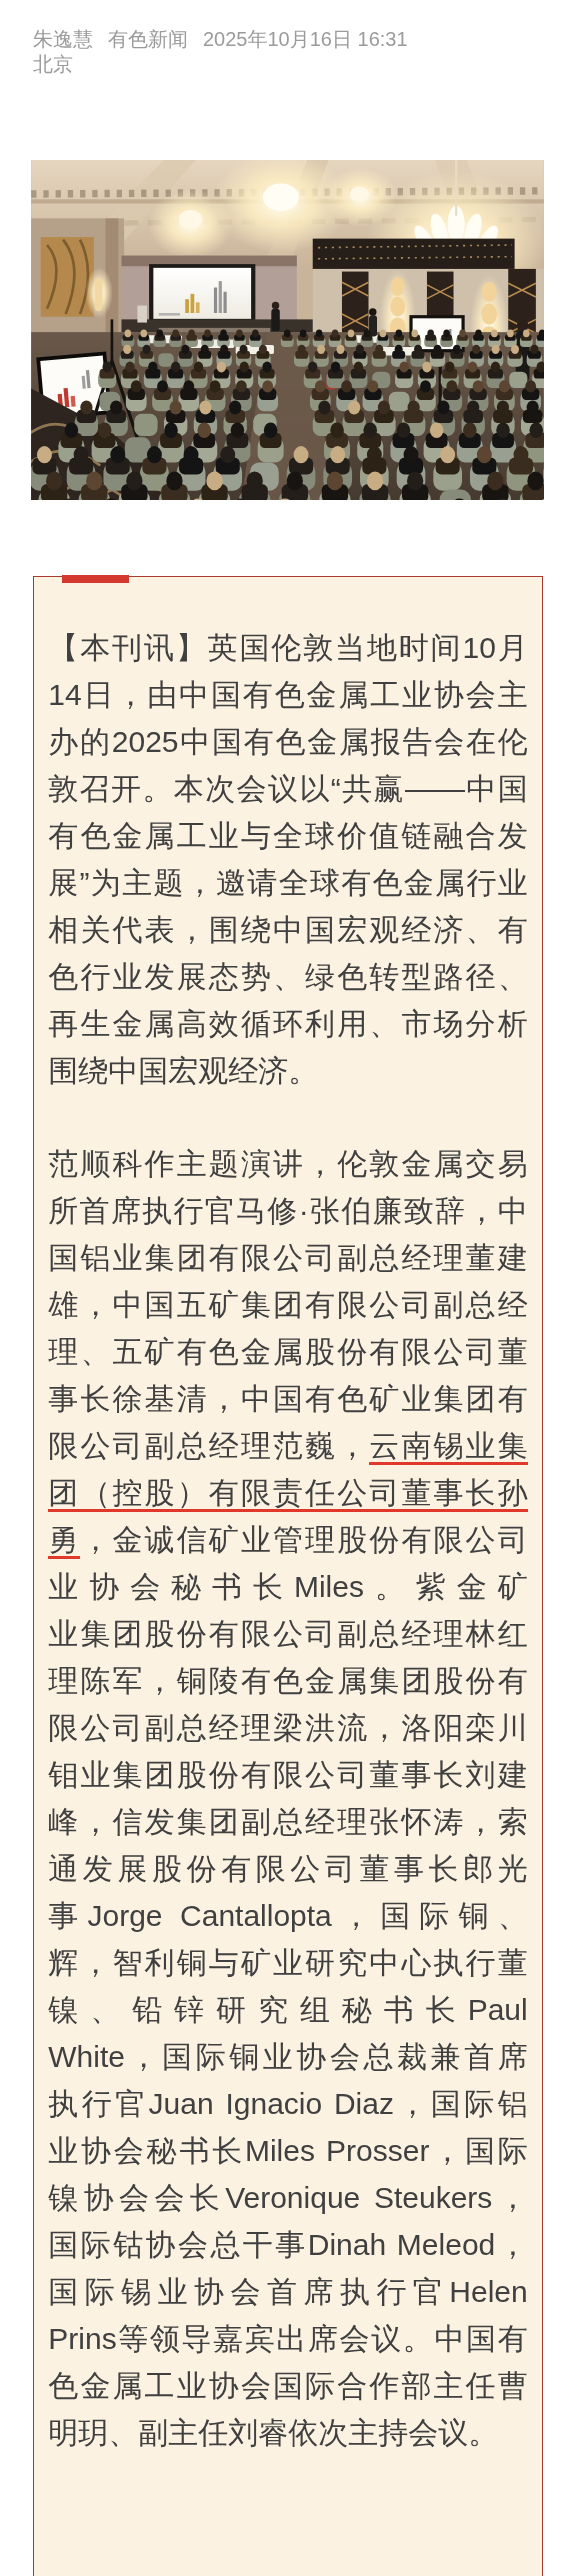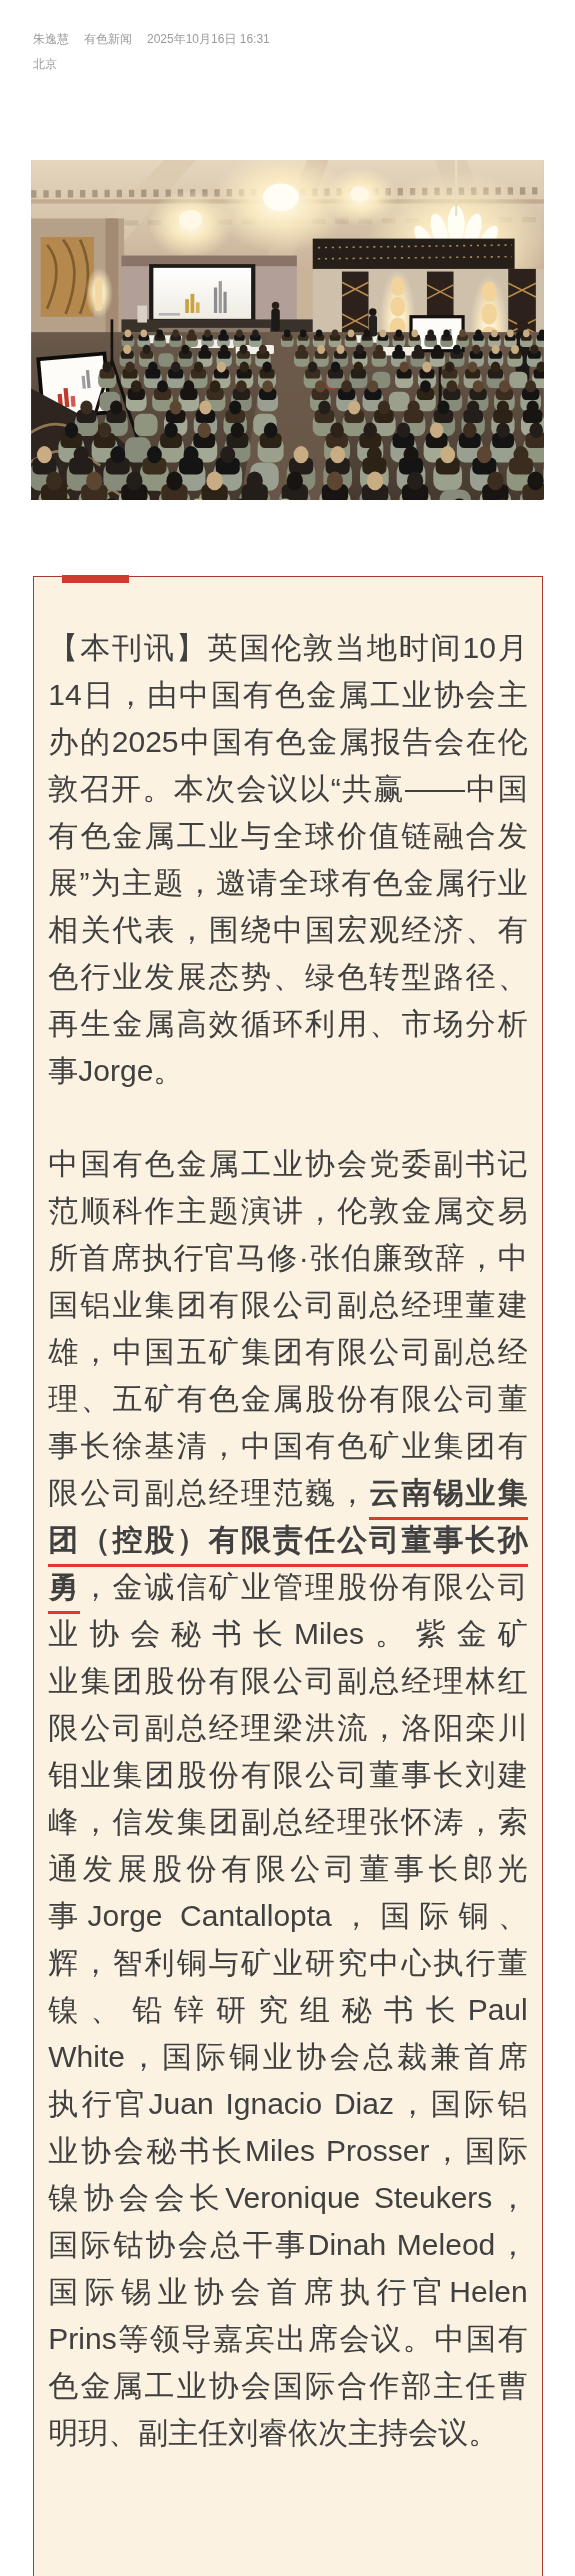--- a/index.html
+++ b/index.html
@@ -7,21 +7,21 @@
     --underline:#e0382b; --text:#404040; --meta:#9b9b9b; --page_bg:#ffffff;
   }
   *{margin:0;padding:0;box-sizing:border-box;}
   html,body{background:var(--page_bg);}
   body{
     width:576px;height:2576px;position:relative;overflow:hidden;
     font-family:"Liberation Sans","DejaVu Sans",sans-serif;
   }
   
   .meta{position:absolute;left:33px;top:26.6px;color:var(--meta);}
-  .meta-line{font-size:12px;line-height:25.5px;white-space:nowrap;}
+  .meta-line{font-size:20px;line-height:25.5px;white-space:nowrap;}
   .meta-line.second{}
   .meta-line span{margin-right:15px;}
   .meta-line span:last-child{margin-right:0;}
   
   .photo{
     position:absolute;left:31px;top:160px;width:513px;height:340px;
     overflow:hidden;background:#c9b49a;
   }
   .photo svg{display:block;}
   
@@ -35,21 +35,21 @@
     position:absolute;left:28px;top:-2.1px;width:67px;height:8px;
     background:var(--accent);
   }
   .paragraph{margin:0;}
   .paragraph + .paragraph{margin-top:46px;}
   .line{
     height:47px;line-height:47px;font-size:30px;color:var(--text);
     text-align:justify;text-align-last:justify;white-space:nowrap;
   }
   .line.last{text-align-last:left;}
-  .u{border-bottom:3.7px solid var(--underline);padding-bottom:8px;font-weight:bold;}
+  .u{border-bottom:3.7px solid var(--underline);padding-bottom:0;}
 </style>
 </head>
 <body>
 
 <div class="meta">
   <div class="meta-line">
     <span>朱逸慧</span><span>有色新闻</span><span>2025年10月16日 16:31</span>
   </div>
   <div class="meta-line second">
     <span>北京</span>
@@ -646,35 +646,35 @@
       <div class="paragraph">
         <div class="line"><span>【本刊讯】英国伦敦当地时间10月</span></div>
         <div class="line"><span>14日，由中国有色金属工业协会主</span></div>
         <div class="line"><span>办的2025中国有色金属报告会在伦</span></div>
         <div class="line"><span>敦召开。本次会议以“共赢——中国</span></div>
         <div class="line"><span>有色金属工业与全球价值链融合发</span></div>
         <div class="line"><span>展”为主题，邀请全球有色金属行业</span></div>
         <div class="line"><span>相关代表，围绕中国宏观经济、有</span></div>
         <div class="line"><span>色行业发展态势、绿色转型路径、</span></div>
         <div class="line"><span>再生金属高效循环利用、市场分析</span></div>
-        <div class="line last"><span>事Jorge。</span></div>
+        <div class="line last"><span>围绕中国宏观经济。</span></div>
       </div>
       <div class="paragraph">
-        <div class="line"><span>中国有色金属工业协会党委副书记</span></div>
         <div class="line"><span>范顺科作主题演讲，伦敦金属交易</span></div>
         <div class="line"><span>所首席执行官马修·张伯廉致辞，中</span></div>
         <div class="line"><span>国铝业集团有限公司副总经理董建</span></div>
         <div class="line"><span>雄，中国五矿集团有限公司副总经</span></div>
         <div class="line"><span>理、五矿有色金属股份有限公司董</span></div>
         <div class="line"><span>事长徐基清，中国有色矿业集团有</span></div>
         <div class="line"><span>限公司副总经理范巍，</span><span class="u">云南锡业集</span></div>
         <div class="line"><span class="u">团（控股）有限责任公司董事长孙</span></div>
         <div class="line"><span class="u">勇</span><span>，金诚信矿业管理股份有限公司</span></div>
         <div class="line"><span>业协会秘书长Miles。紫金矿</span></div>
         <div class="line"><span>业集团股份有限公司副总经理林红</span></div>
+        <div class="line"><span>理陈军，铜陵有色金属集团股份有</span></div>
         <div class="line"><span>限公司副总经理梁洪流，洛阳栾川</span></div>
         <div class="line"><span>钼业集团股份有限公司董事长刘建</span></div>
         <div class="line"><span>峰，信发集团副总经理张怀涛，索</span></div>
         <div class="line"><span>通发展股份有限公司董事长郎光</span></div>
         <div class="line"><span>事Jorge Cantallopta，国际铜、</span></div>
         <div class="line"><span>辉，智利铜与矿业研究中心执行董</span></div>
         <div class="line"><span>镍、铅锌研究组秘书长Paul</span></div>
         <div class="line"><span>White，国际铜业协会总裁兼首席</span></div>
         <div class="line"><span>执行官Juan Ignacio Diaz，国际铝</span></div>
         <div class="line"><span>业协会秘书长Miles Prosser，国际</span></div>

